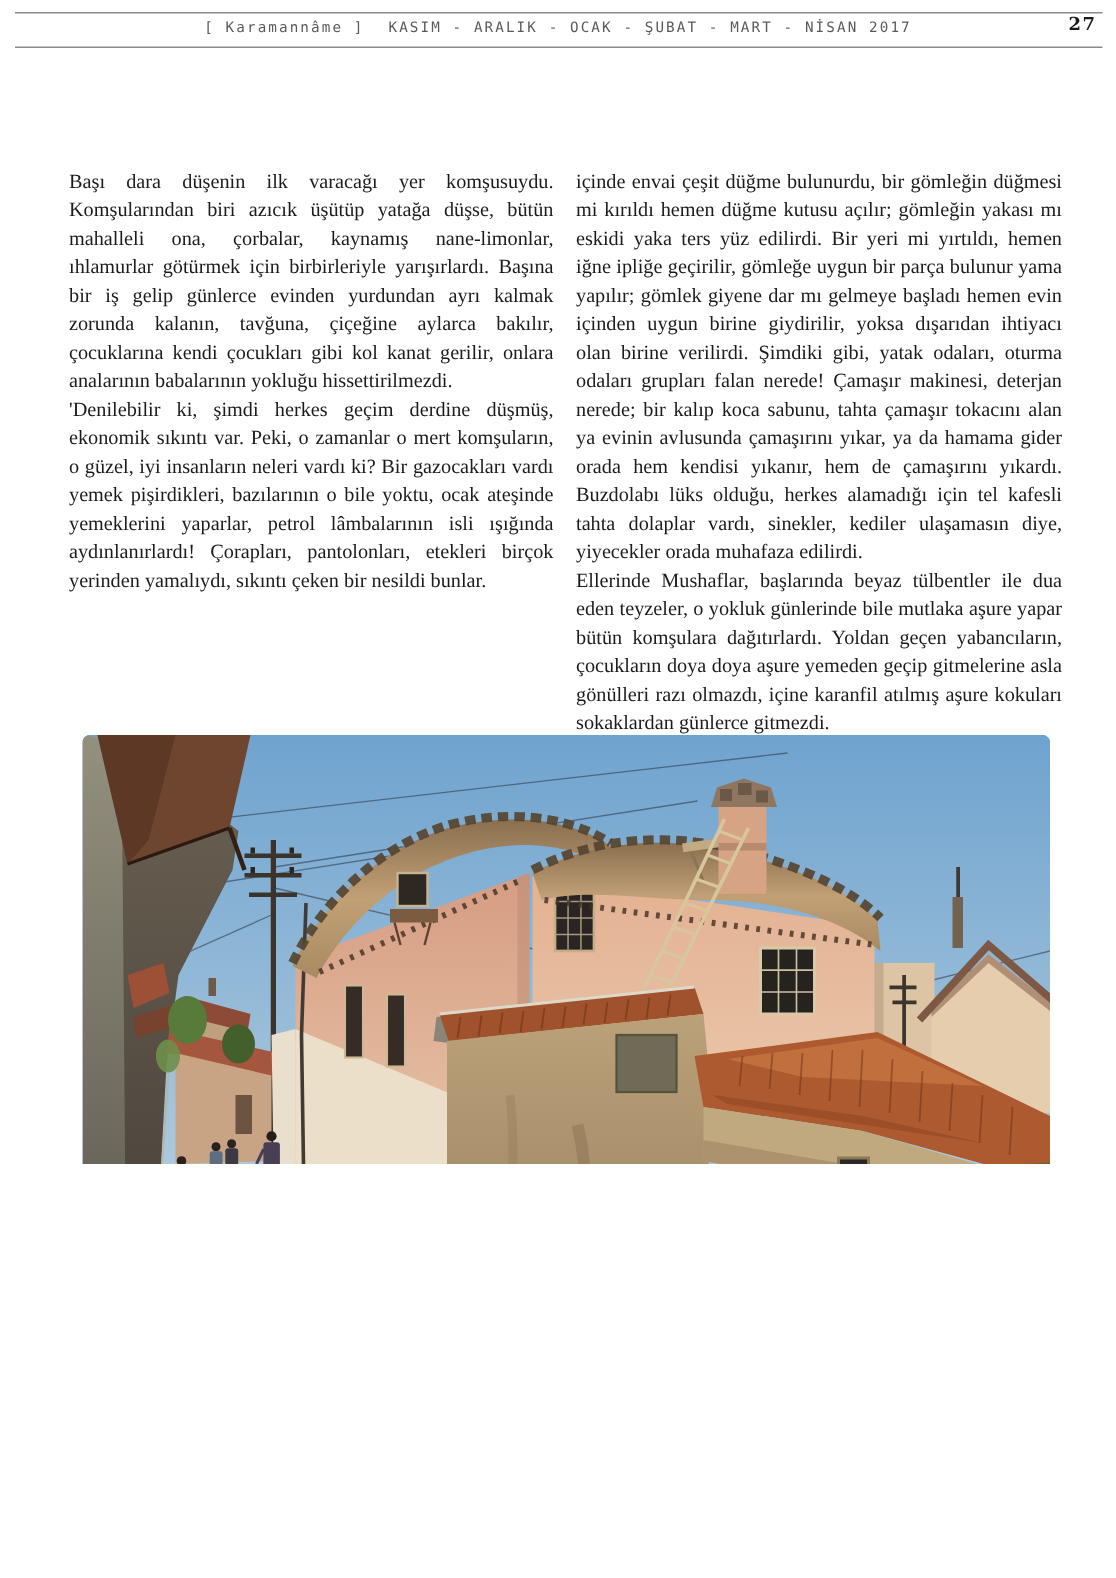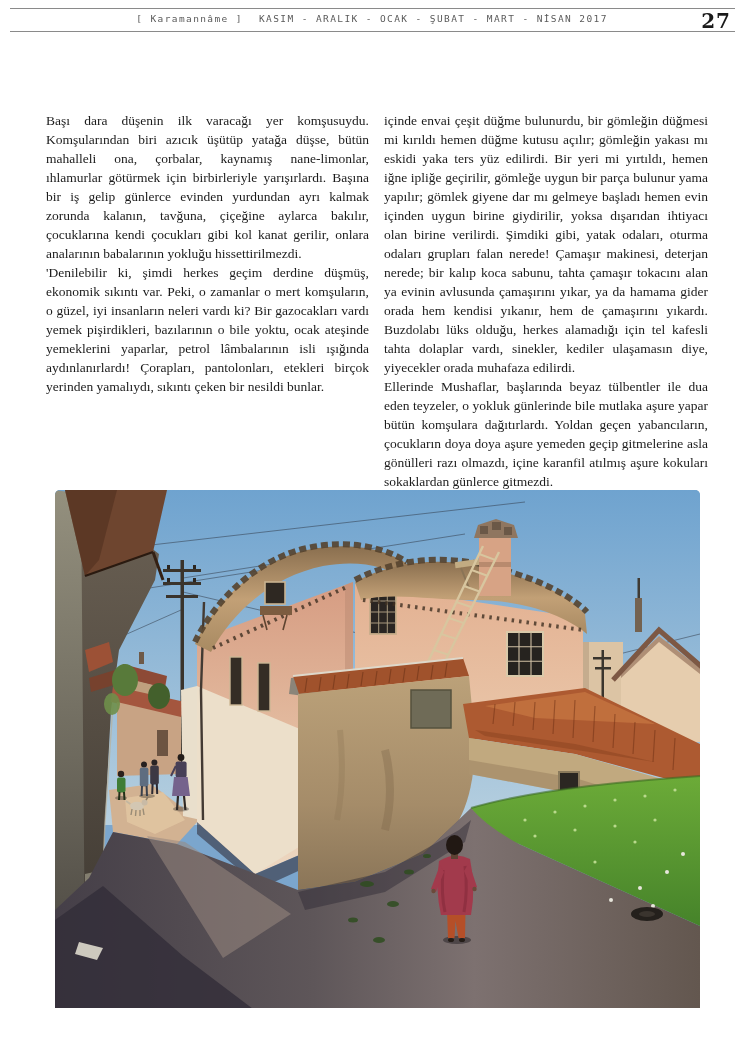--- a/index.html
+++ b/index.html
@@ -1,26 +1,26 @@
 <!DOCTYPE html>
 <html><head>
 <meta charset="utf-8">
 <style>
   html,body{margin:0;padding:0;background:#ffffff;}
-  .page{position:relative;width:744px;height:1008px;background:#ffffff;overflow:hidden;
+  .page{position:relative;width:744px;height:776px;background:#ffffff;overflow:hidden;
         font-family:"Liberation Serif",serif;}
   .rule{position:absolute;left:10px;right:9px;height:1px;background:#8a8a8a;}
   .rule-top{top:8px;}
   .rule-bottom{top:31px;}
   .header-text{position:absolute;top:13px;left:0;right:0;text-align:center;
         font-family:"DejaVu Sans Mono",monospace;font-size:9.5px;color:#5a5a5a;
         letter-spacing:1.4px;white-space:nowrap;}
   .header-text .journal{margin-right:16px;}
   .page-number{position:absolute;top:9px;right:13px;font-family:"DejaVu Serif",serif;
-        font-weight:bold;font-size:20px;color:#1a1a1a;letter-spacing:1px;}
+        font-weight:bold;font-size:12px;color:#1a1a1a;letter-spacing:1px;}
   .col{position:absolute;top:111px;text-align:justify;color:#1b1b1b;
         font-size:13.5px;line-height:19px;}
   .col p{margin:0;padding:0;}
   .col-left{left:46px;width:323px;}
   .col-right{left:384px;width:324px;}
   .photo{position:absolute;left:55px;top:490px;width:645px;height:560px;margin:0;
         border-radius:5px;overflow:hidden;background:#7ba6cd;}
   .photo svg{display:block;width:100%;height:100%;}
   .caption{position:absolute;right:0;bottom:2px;height:21px;line-height:21px;
         padding:0 11px;background:#d946ef;color:#ffffff;font-weight:bold;

